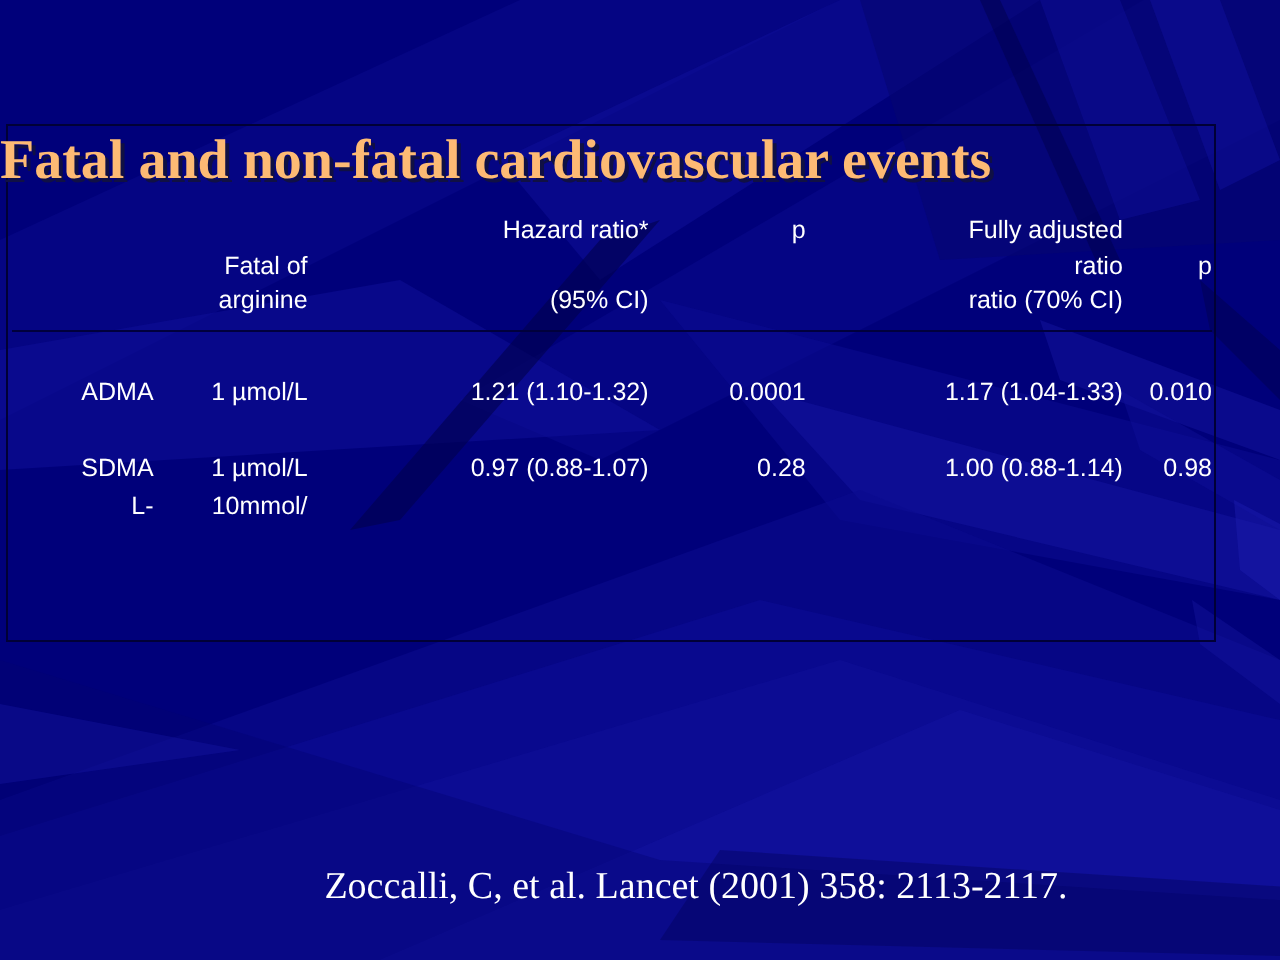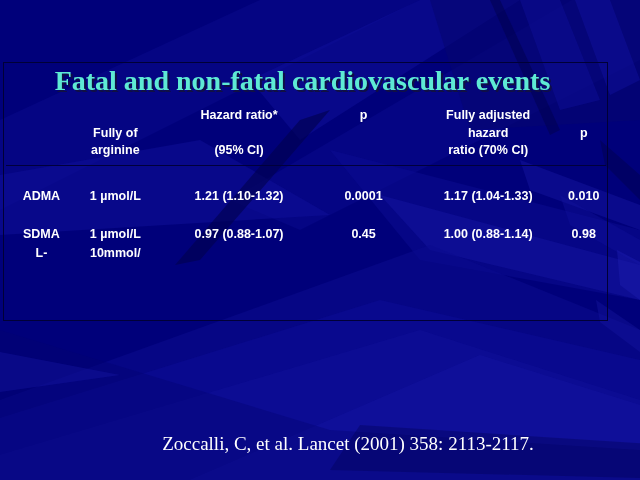--- a/index.html
+++ b/index.html
@@ -41,48 +41,47 @@
     border: 1px solid #000036;
     box-sizing: border-box;
   }
 
   
   #slide-title {
     position: absolute;
     left: 0;
     top: 64px;
     width: 605px;
-    text-align: center;
     font-family: "Liberation Serif", "DejaVu Serif", serif;
     font-weight: bold;
     font-size: 28px;
     line-height: 34px;
-    color: #5eead4;
+    color: #fdba74;
     text-shadow: 2px 2px 0 #101044;
     letter-spacing: 0px;
     white-space: nowrap;
   }
 
   
   #data-table {
     position: absolute;
     left: 6px;
     top: 108px;
     width: 600px;
     border-collapse: collapse;
     font-family: "Liberation Sans", sans-serif;
     font-weight: bold;
     font-size: 12.5px;
     color: #ffffff;
   }
   #data-table td, #data-table th {
     padding: 0;
     vertical-align: top;
-    text-align: center;
-    font-weight: bold;
+    text-align: right;
+    font-weight: normal;
   }
 
   .c-label  { width: 72px; }
   .c-unit   { width: 78px; }
   .c-hr     { width: 175px; }
   .c-p1     { width: 80px; text-align: right; padding-right: 6px !important; }
   .c-fahr   { width: 150px; padding-left: 6px !important; }
   .c-p2     { width: 45px; text-align: right; }
 
   .hdr-line1 td { height: 18px; line-height: 15px; }
@@ -175,24 +174,24 @@
       <tr class="hdr-line1">
         <td class="c-label"></td>
         <td class="c-unit"></td>
         <td class="c-hr">Hazard ratio*</td>
         <td class="c-p1">p</td>
         <td class="c-fahr">Fully adjusted</td>
         <td class="c-p2"></td>
       </tr>
       <tr class="hdr-line2">
         <td class="c-label"></td>
-        <td class="c-unit">Fully of</td>
+        <td class="c-unit">Fatal of</td>
         <td class="c-hr"></td>
         <td class="c-p1"></td>
-        <td class="c-fahr">hazard</td>
+        <td class="c-fahr">ratio</td>
         <td class="c-p2">p</td>
       </tr>
       <tr class="hdr-line3">
         <td class="c-label"></td>
         <td class="c-unit">arginine</td>
         <td class="c-hr">(95% CI)</td>
         <td class="c-p1"></td>
         <td class="c-fahr">ratio (70% CI)</td>
         <td class="c-p2"></td>
       </tr>
@@ -209,21 +208,21 @@
         <td class="c-hr">1.21 (1.10-1.32)</td>
         <td class="c-p1">0.0001</td>
         <td class="c-fahr">1.17 (1.04-1.33)</td>
         <td class="c-p2">0.010</td>
       </tr>
 
       <tr class="data-row tight">
         <td class="c-label">SDMA</td>
         <td class="c-unit">1 µmol/L</td>
         <td class="c-hr">0.97 (0.88-1.07)</td>
-        <td class="c-p1">0.45</td>
+        <td class="c-p1">0.28</td>
         <td class="c-fahr">1.00 (0.88-1.14)</td>
         <td class="c-p2">0.98</td>
       </tr>
 
       <tr class="data-row tight">
         <td class="c-label">L-</td>
         <td class="c-unit">10mmol/</td>
         <td class="c-hr"></td>
         <td class="c-p1"></td>
         <td class="c-fahr"></td>

